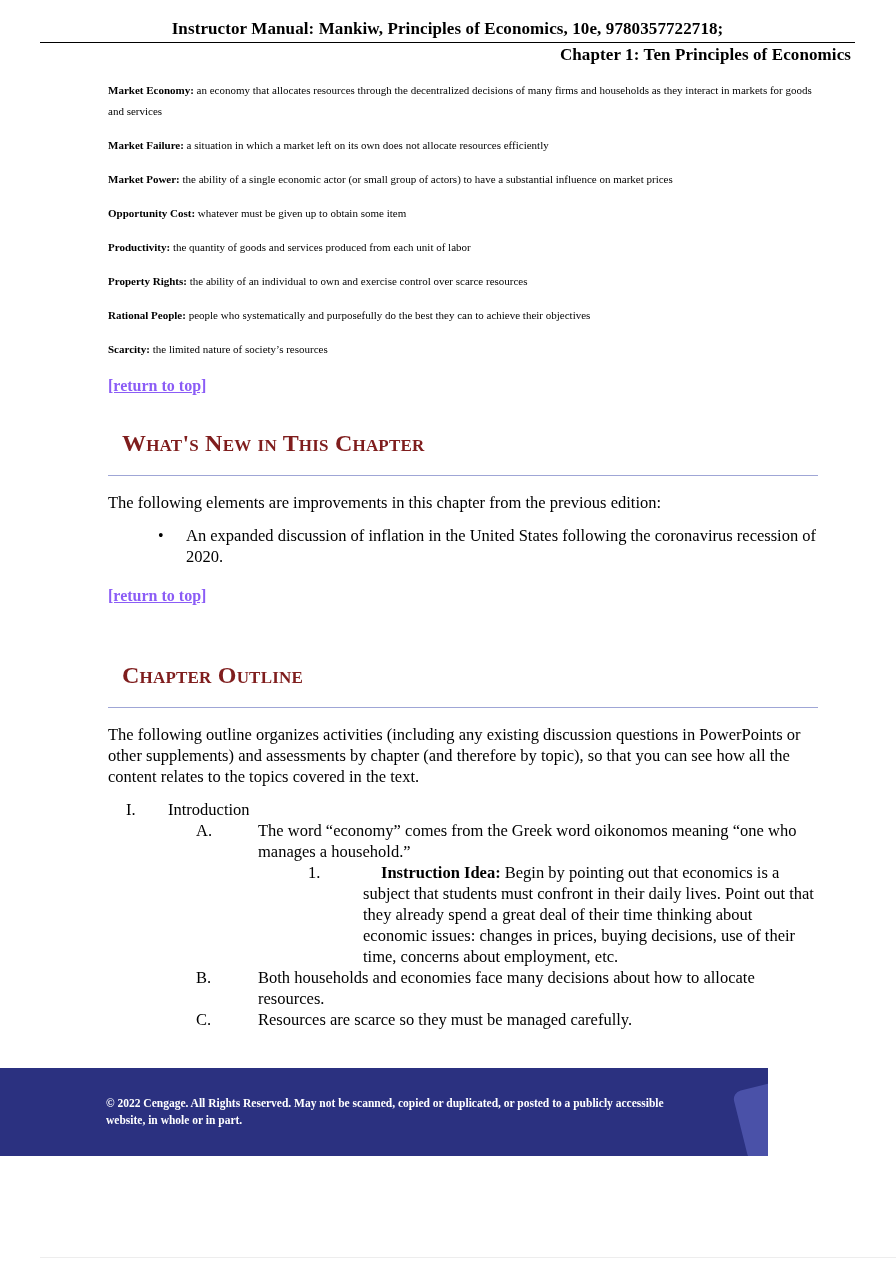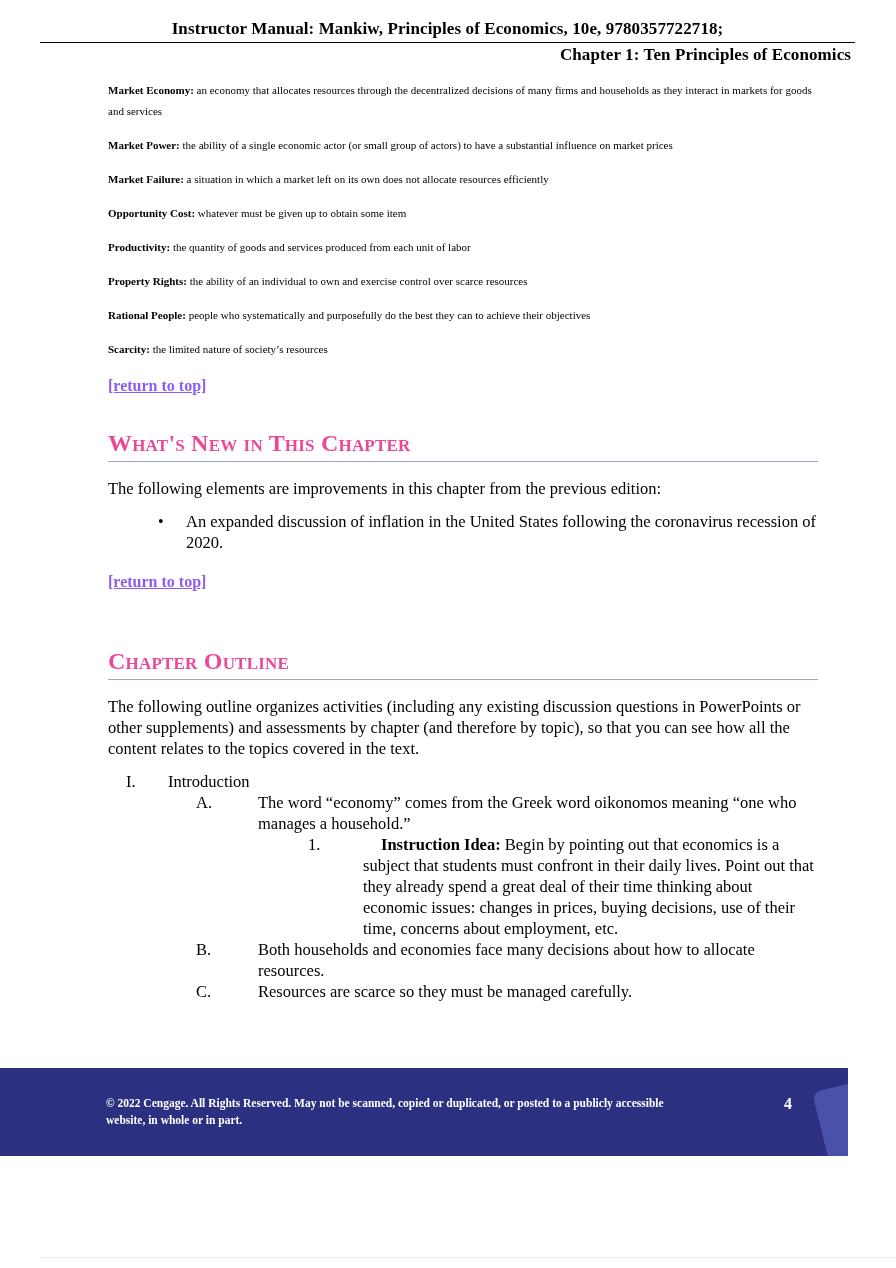--- a/index.html
+++ b/index.html
@@ -82,28 +82,28 @@
     text-decoration: underline;
     margin: 4px 0 0 0;
     cursor: pointer;
   }
 
   
   .section {
     margin-top: 34px;
   }
   .section-heading {
-    color: #ec4899;
+    color: #7f1d1d;
     font-weight: bold;
     font-size: 24px;
     line-height: 28px;
     font-variant: small-caps;
     letter-spacing: 0.2px;
     padding-bottom: 4px;
-    margin: 0;
+    margin: 14px;
   }
   .section-rule {
     width: 710px;
     height: 0;
     border-top: 1.5px solid #9FA6D6;
     margin: 0 0 16px 0;
   }
   .section-intro {
     font-size: 16.5px;
     line-height: 21px;
@@ -175,21 +175,21 @@
   }
   .outline .txt { display: block; }
   .outline .bold { font-weight: bold; margin-left: 18px; }
   .outline .ital { }
 
   
   .footer-band {
     position: absolute;
     left: 0;
     top: 1068px;
-    width: 848px;
+    width: 768px;
     height: 88px;
     background: #2B3180;
     overflow: hidden;
   }
   .footer-deco {
     position: absolute;
     right: -18px;
     top: 18px;
     width: 46px;
     height: 72px;
@@ -245,25 +245,25 @@
   <div class="content">
 
     
     <div>
 
       <p class="para">
         <span class="term">Market Economy:</span><span> an economy that allocates resources through the decentralized decisions of many firms and households as they interact in markets for goods and services</span>
       </p>
 
       <p class="para">
+        <span class="term">Market Failure:</span><span> a situation in which a market left on its own does not allocate resources efficiently</span>
+      </p>
+
+      <p class="para">
         <span class="term">Market Power:</span><span> the ability of a single economic actor (or small group of actors) to have a substantial influence on market prices</span>
-      </p>
-
-      <p class="para">
-        <span class="term">Market Failure:</span><span> a situation in which a market left on its own does not allocate resources efficiently</span>
       </p>
 
       <p class="para">
         <span class="term">Opportunity Cost:</span><span> whatever must be given up to obtain some item</span>
       </p>
 
       <p class="para">
         <span class="term">Productivity:</span><span> the quantity of goods and services produced from each unit of labor</span>
       </p>
 

